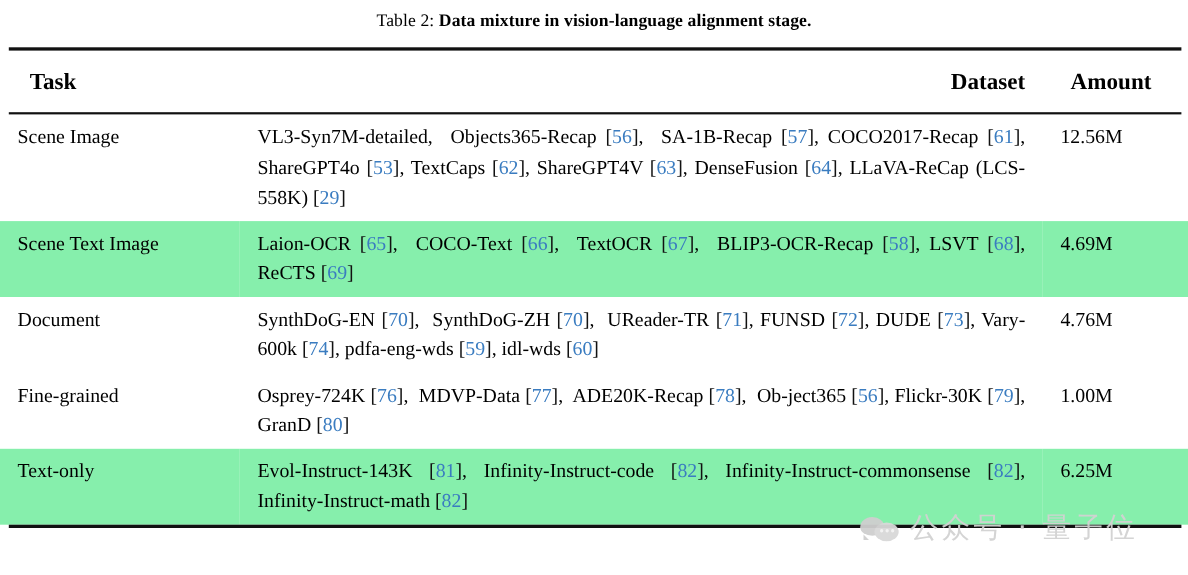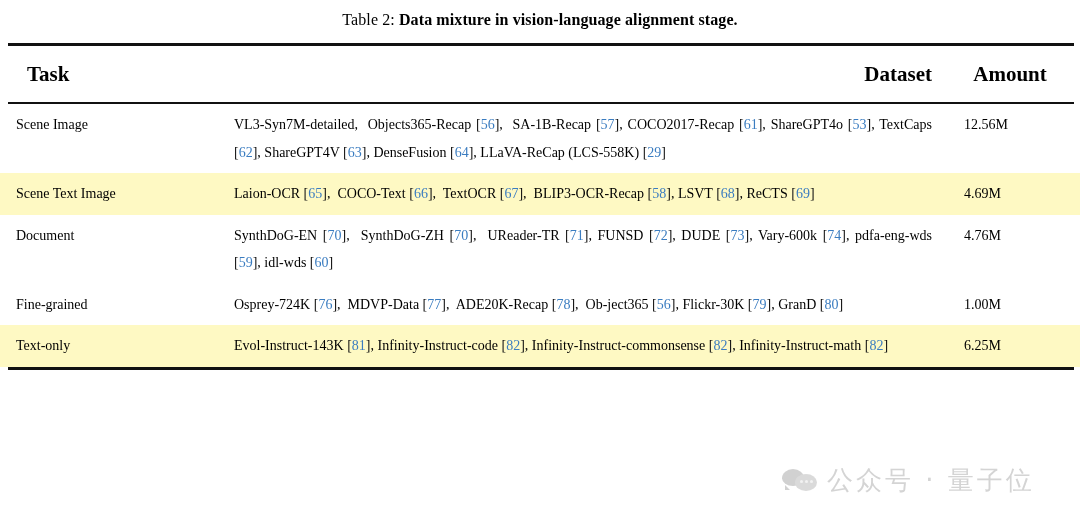--- a/index.html
+++ b/index.html
@@ -80,26 +80,26 @@
     line-height: 24px;
     padding-top: 9px;
     padding-bottom: 9px;
   }
   .hdr .th-task   { padding-left: 27px; text-align: left; }
   .hdr .th-data   { padding-left: 7px;  text-align: right; }
   .hdr .th-amount { padding-right: 24px; }
 
   
   tbody tr.row td {
-    font-size: 14px;
+    font-size: 18px;
     line-height: 27.5px;
     padding-top: 7px;
     padding-bottom: 7px;
   }
-  tbody tr.row.shaded td { background: #fef9c3; }
+  tbody tr.row.shaded td { background: #86efac; }
 
   td.task {
     padding-left: 27px;
     white-space: nowrap;
   }
   td.dataset {
     padding-left: 7px;
     padding-right: 14px;
     text-align: justify;
     text-justify: inter-word;
@@ -114,21 +114,21 @@
 
   .cite { color: #3a7cc0; }
   .brk  { color: #111111; }
 
   
   .watermark {
     position: absolute;
     left: 782px;
     top: 466px;
     display: flex;
-    align-items: center;
+    align-items: flex-end;
     gap: 9px;
     pointer-events: none;
     opacity: 0.95;
   }
   .wm-icon { position: relative; width: 36px; height: 26px; }
   .wm-icon .b1 {
     position: absolute; left: 0; top: 2px;
     width: 22px; height: 17px;
     background: #cfcfcf; border-radius: 50% 50% 50% 50% / 55% 55% 45% 45%;
   }

